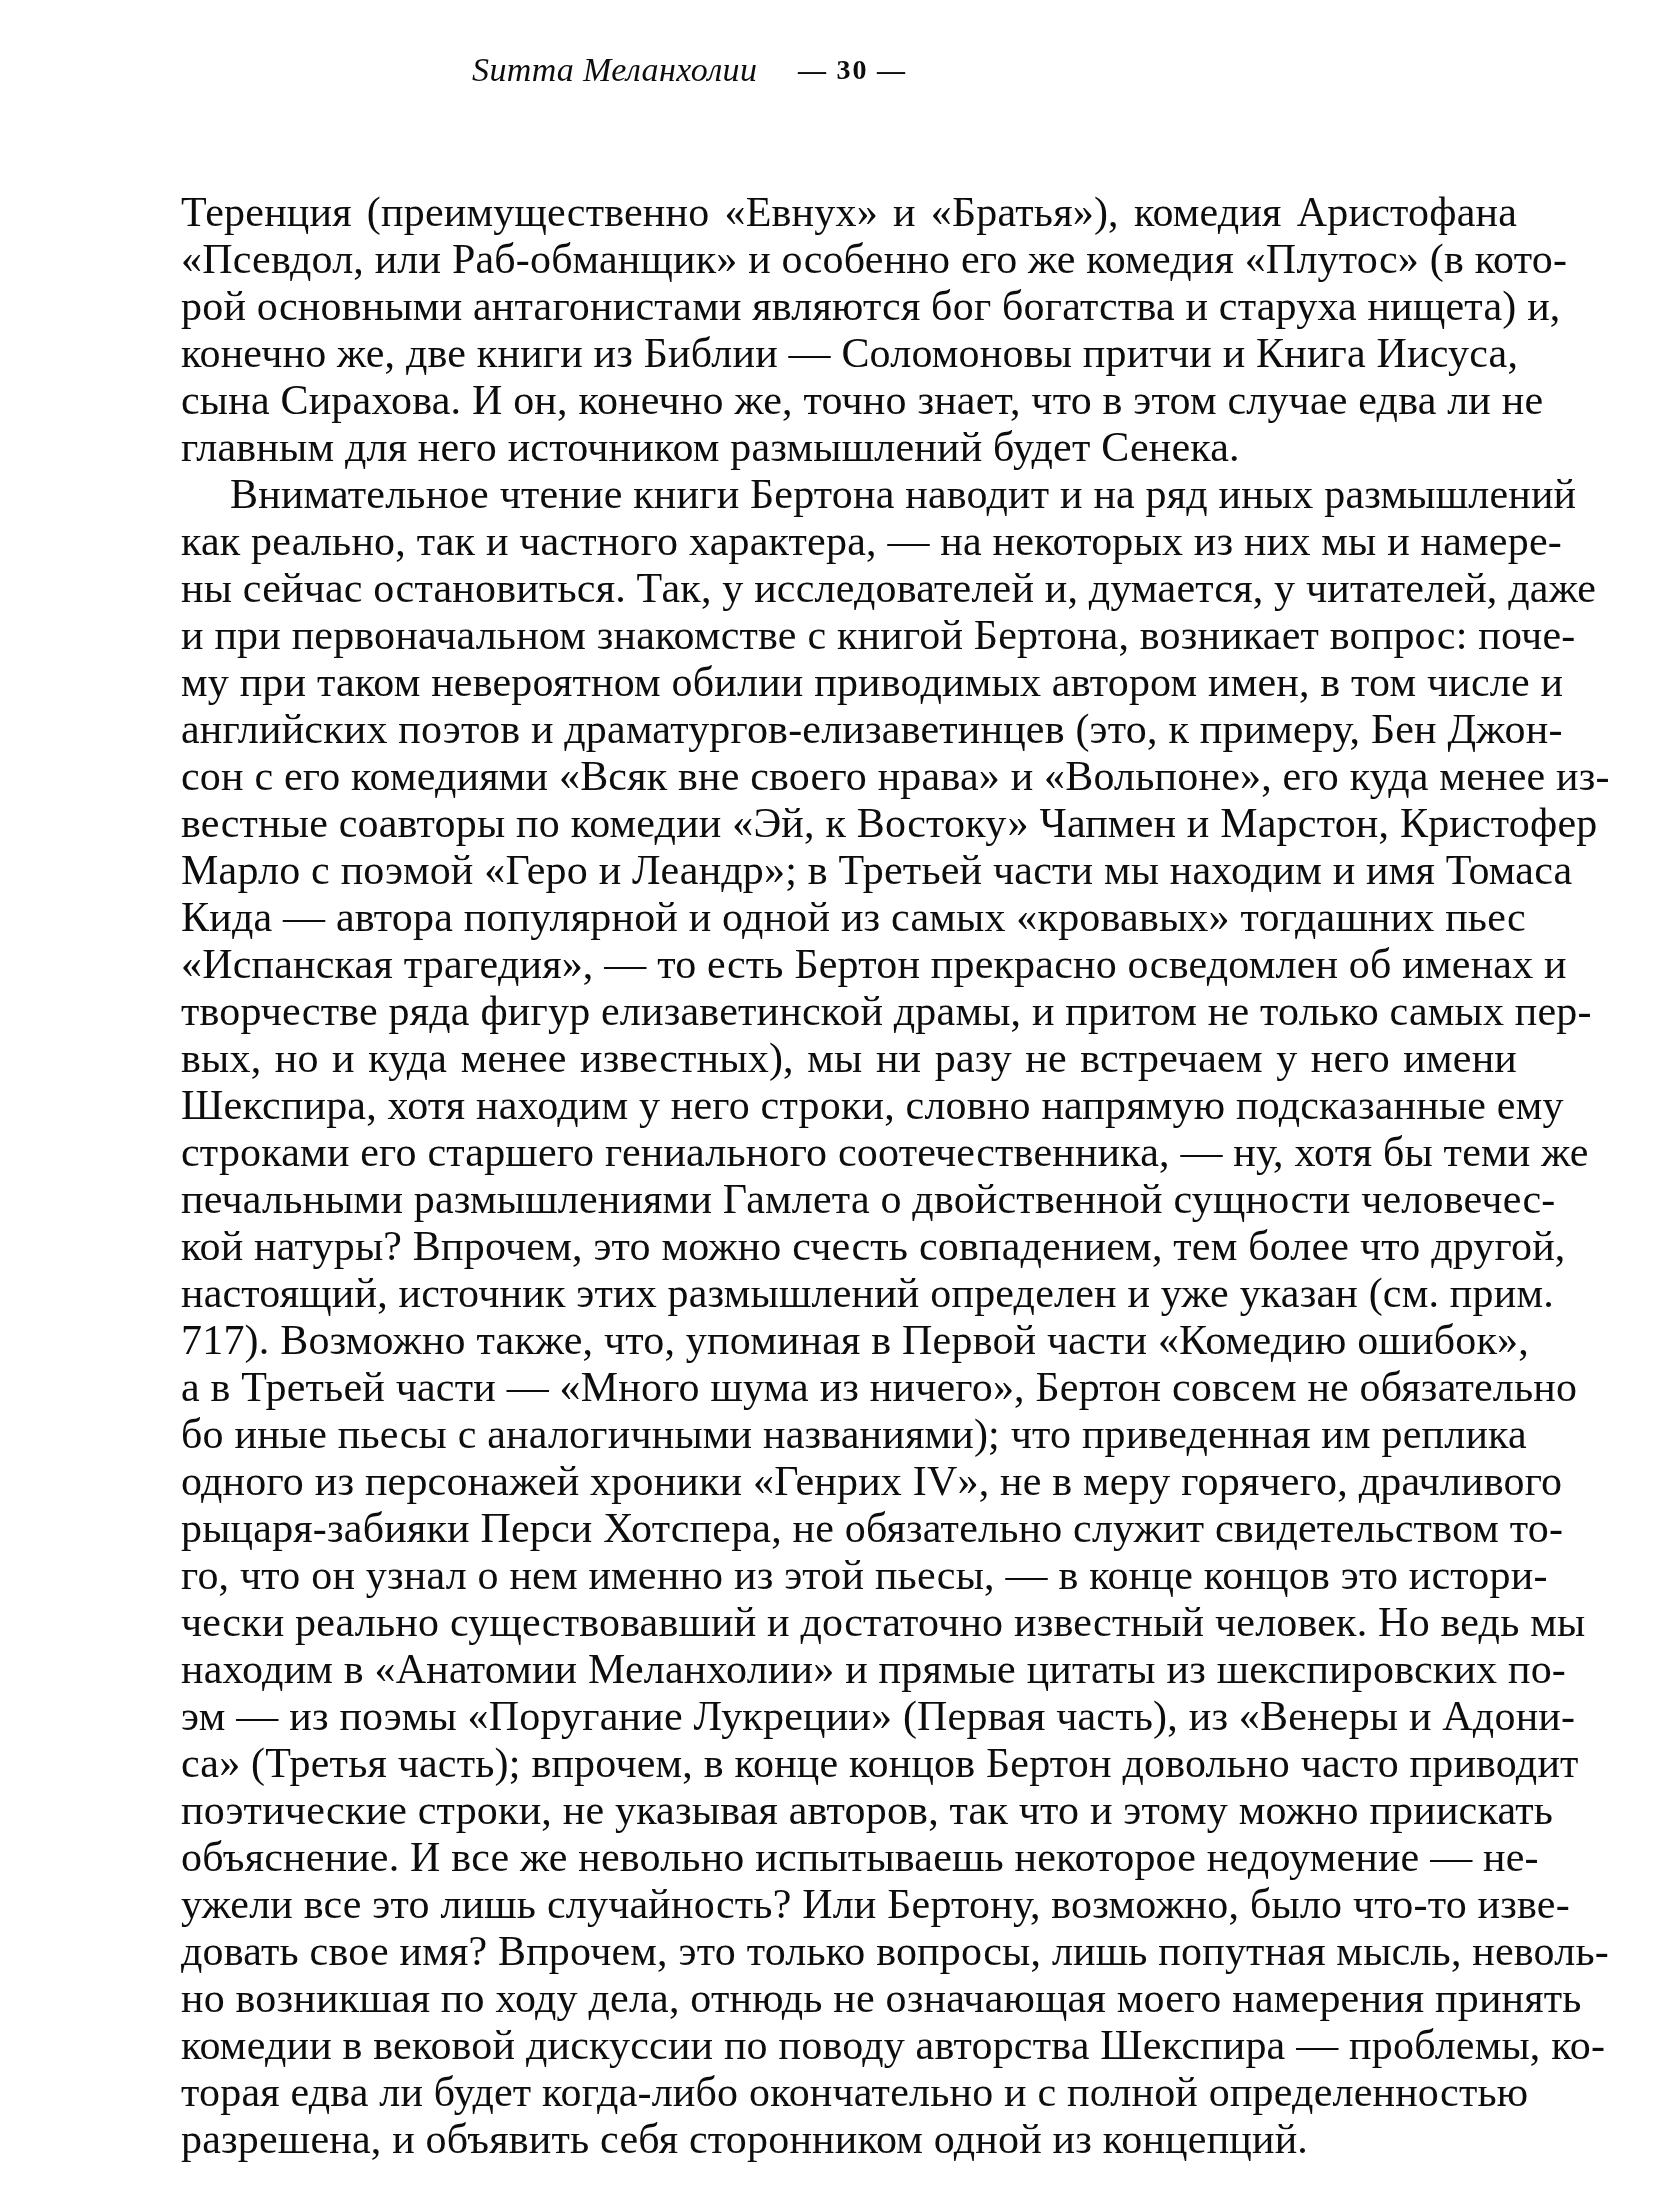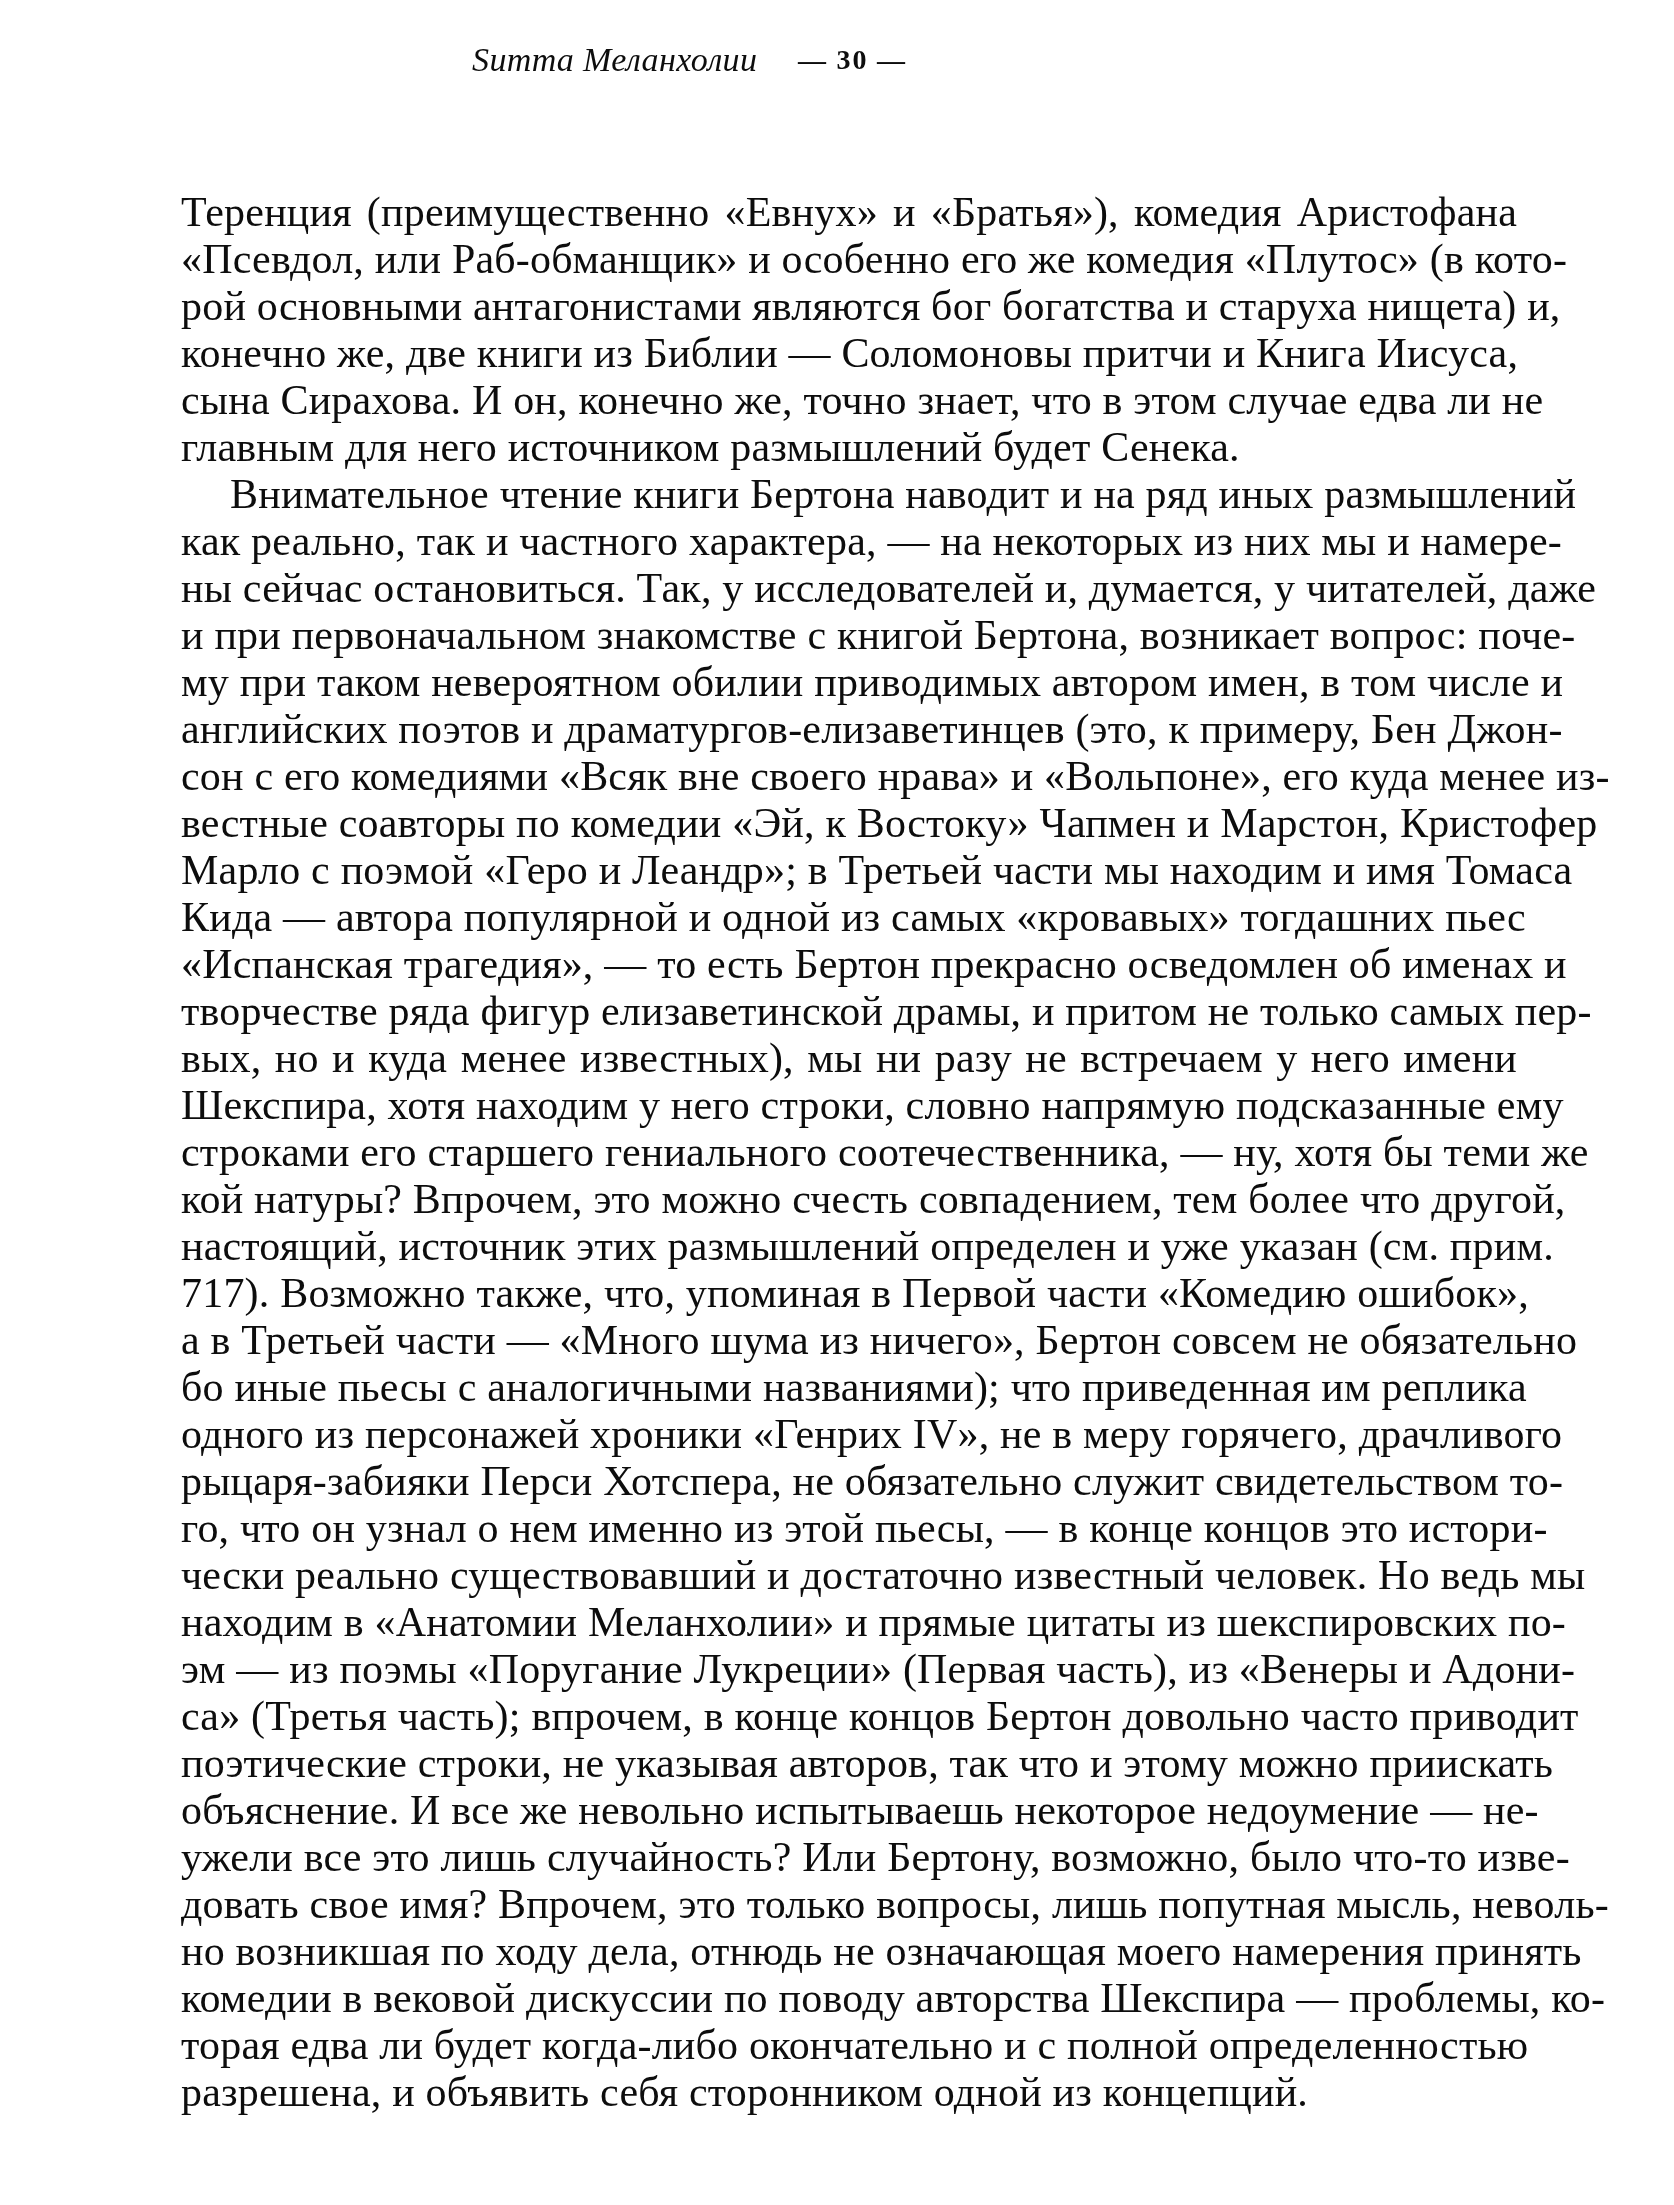--- a/index.html
+++ b/index.html
@@ -12,21 +12,21 @@
     width: 1674px;
     height: 2359px;
     margin: 0 auto;
     background: #ffffff;
     color: #0d0d0d;
     font-family: "Liberation Serif", "DejaVu Serif", serif;
     overflow: hidden;
   }
   .page-header {
     position: absolute;
-    top: 38px;
+    top: 48px;
     left: 181px;
     width: 1336px;
     height: 49px;
   }
   .running-title {
     position: absolute;
     left: 291px;
     top: 0;
     font-style: italic;
     font-size: 34px;
@@ -90,20 +90,21 @@
       <div class="line">английских поэтов и драматургов-елизаветинцев (это, к примеру, Бен Джон-</div>
       <div class="line">сон с его комедиями «Всяк вне своего нрава» и «Вольпоне», его куда менее из-</div>
       <div class="line">вестные соавторы по комедии «Эй, к Востоку» Чапмен и Марстон, Кристофер</div>
       <div class="line">Марло с поэмой «Геро и Леандр»; в Третьей части мы находим и имя Томаса</div>
       <div class="line">Кида — автора популярной и одной из самых «кровавых» тогдашних пьес</div>
       <div class="line">«Испанская трагедия», — то есть Бертон прекрасно осведомлен об именах и</div>
       <div class="line">творчестве ряда фигур елизаветинской драмы, и притом не только самых пер-</div>
       <div class="line">вых, но и куда менее известных), мы ни разу не встречаем у него имени</div>
       <div class="line">Шекспира, хотя находим у него строки, словно напрямую подсказанные ему</div>
       <div class="line">строками его старшего гениального соотечественника, — ну, хотя бы теми же</div>
+      <div class="line">печальными размышлениями Гамлета о двойственной сущности человечес-</div>
       <div class="line">кой натуры? Впрочем, это можно счесть совпадением, тем более что другой,</div>
       <div class="line">настоящий, источник этих размышлений определен и уже указан (см. прим.</div>
       <div class="line">717). Возможно также, что, упоминая в Первой части «Комедию ошибок»,</div>
       <div class="line">а в Третьей части — «Много шума из ничего», Бертон совсем не обязательно</div>
       <div class="line">бо иные пьесы с аналогичными названиями); что приведенная им реплика</div>
       <div class="line">одного из персонажей хроники «Генрих IV», не в меру горячего, драчливого</div>
       <div class="line">рыцаря-забияки Перси Хотспера, не обязательно служит свидетельством то-</div>
       <div class="line">го, что он узнал о нем именно из этой пьесы, — в конце концов это истори-</div>
       <div class="line">чески реально существовавший и достаточно известный человек. Но ведь мы</div>
       <div class="line">находим в «Анатомии Меланхолии» и прямые цитаты из шекспировских по-</div>

